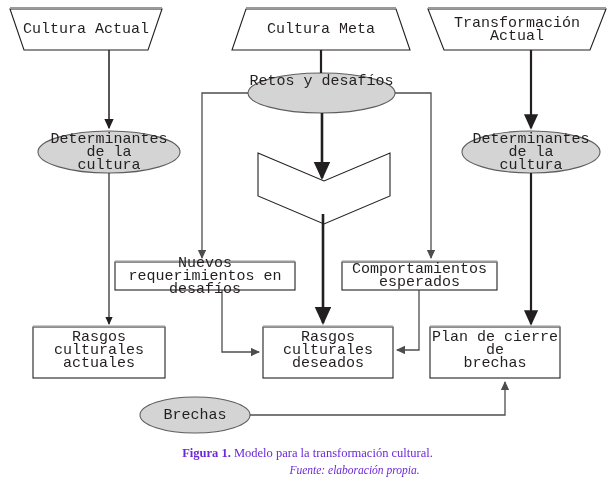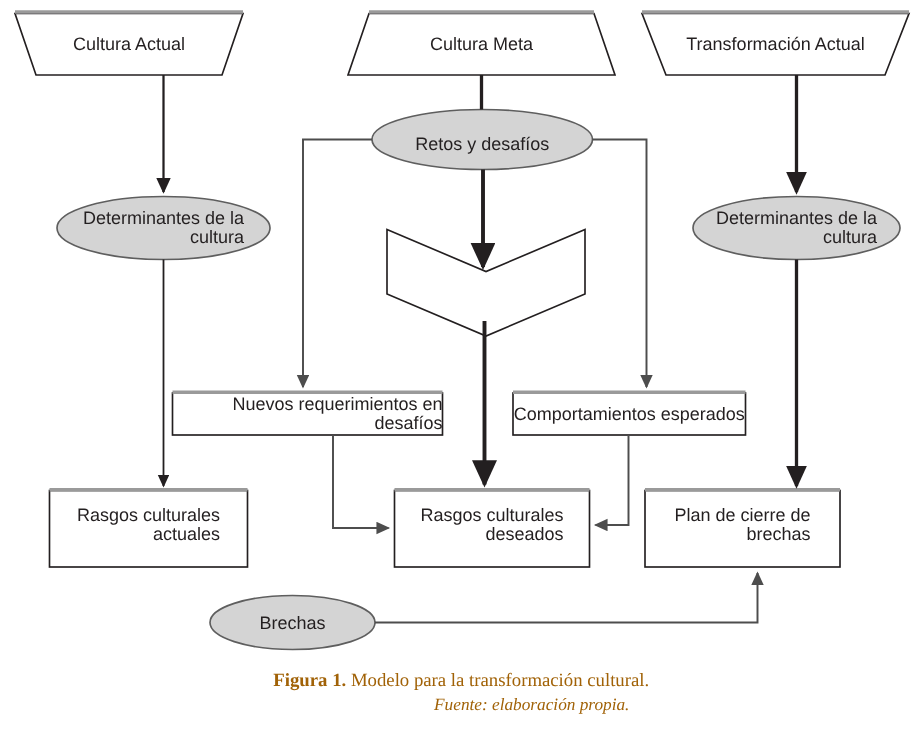--- a/index.html
+++ b/index.html
@@ -22,34 +22,34 @@
     left: 0;
     top: 0;
     width: 615px;
     height: 486px;
   }
   .node-label {
     position: absolute;
     display: flex;
     align-items: center;
     justify-content: center;
-    text-align: right;
+    text-align: center;
     color: #231f20;
-    font-family: Liberation Sans, sans-serif;
-    font-size: 12px;
+    font-family: Liberation Mono, monospace;
+    font-size: 15px;
     line-height: 13px;
     pointer-events: none;
     white-space: pre-line;
   }
   .caption {
     position: absolute;
     left: 0;
     width: 615px;
     text-align: center;
-    color: #a16207;
+    color: #6d28d9;
     font-family: "Liberation Serif", serif;
   }
   #caption-line1 {
     top: 446px;
     font-size: 12.5px;
   }
   #caption-line1 .cap-strong {
     font-weight: bold;
   }
   #caption-line2 {
@@ -129,21 +129,21 @@
 
     <path d="M250,415 L505,415 L505,382" fill="none" stroke="#4d4d4d" stroke-width="1.3" marker-end="url(#arrow-gray)"></path>
   </svg>
 
   <div class="node-label" style="left:10px; top:9px; width:152px; height:41px;">Cultura Actual</div>
 
   <div class="node-label" style="left:232px; top:9px; width:178px; height:41px;">Cultura Meta</div>
 
   <div class="node-label" style="left:428px; top:9px; width:178px; height:41px;">Transformación Actual</div>
 
-  <div class="node-label" style="left:248px; top:76px; width:147px; height:40px;">Retos y desafíos</div>
+  <div class="node-label" style="left:248px; top:61px; width:147px; height:40px;">Retos y desafíos</div>
 
   <div class="node-label" style="left:38px; top:131px; width:142px; height:42px;">Determinantes de la
 cultura</div>
 
   <div class="node-label" style="left:462px; top:131px; width:138px; height:42px;">Determinantes de la
 cultura</div>
 
 
   <div class="node-label" style="left:115px; top:262px; width:180px; height:28px;">Nuevos requerimientos en desafíos</div>
 

